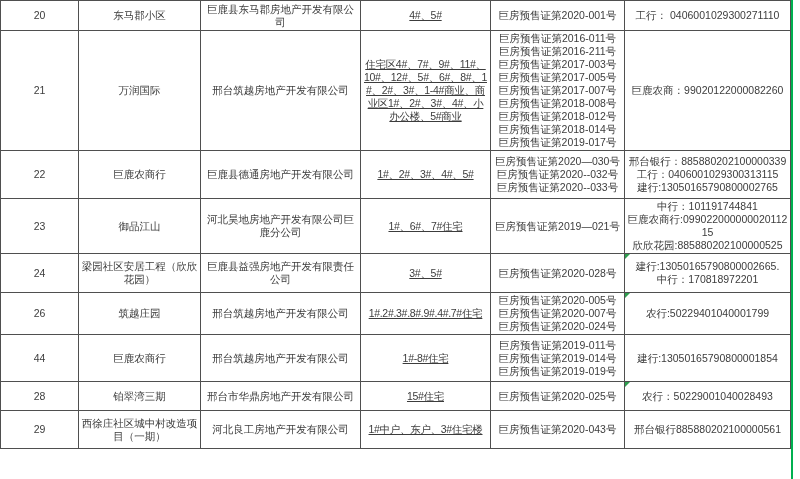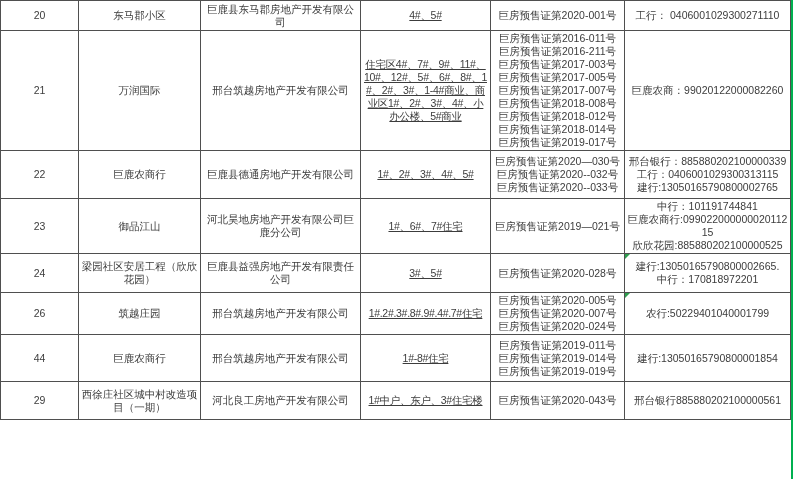--- a/index.html
+++ b/index.html
@@ -167,20 +167,33 @@
           <td class="c-bldg">1#-8#住宅</td>
           <td class="c-perm">
             <span class="cell-line">巨房预售证第2019-011号</span>
             <span class="cell-line">巨房预售证第2019-014号</span>
             <span class="cell-line">巨房预售证第2019-019号</span>
           </td>
           <td class="c-bank">
             <span class="cell-line">建行:13050165790800001854</span>
           </td>
         </tr>
+        <tr style="height: 29px;">
+          <td class="c-num">28</td>
+          <td class="c-name">铂翠湾三期</td>
+          <td class="c-comp">邢台市华鼎房地产开发有限公司</td>
+          <td class="c-bldg">15#住宅</td>
+          <td class="c-perm">
+            <span class="cell-line">巨房预售证第2020-025号</span>
+          </td>
+          <td class="c-bank">
+            <span class="tri" style="border-top-color: rgb(46, 158, 79);"></span>
+            <span class="cell-line">农行：50229001040028493</span>
+          </td>
+        </tr>
         <tr style="height: 38px;">
           <td class="c-num">29</td>
           <td class="c-name">西徐庄社区城中村改造项目（一期）</td>
           <td class="c-comp">河北良工房地产开发有限公司</td>
           <td class="c-bldg">1#中户、东户、3#住宅楼</td>
           <td class="c-perm">
             <span class="cell-line">巨房预售证第2020-043号</span>
           </td>
           <td class="c-bank">
             <span class="cell-line">邢台银行885880202100000561</span>

